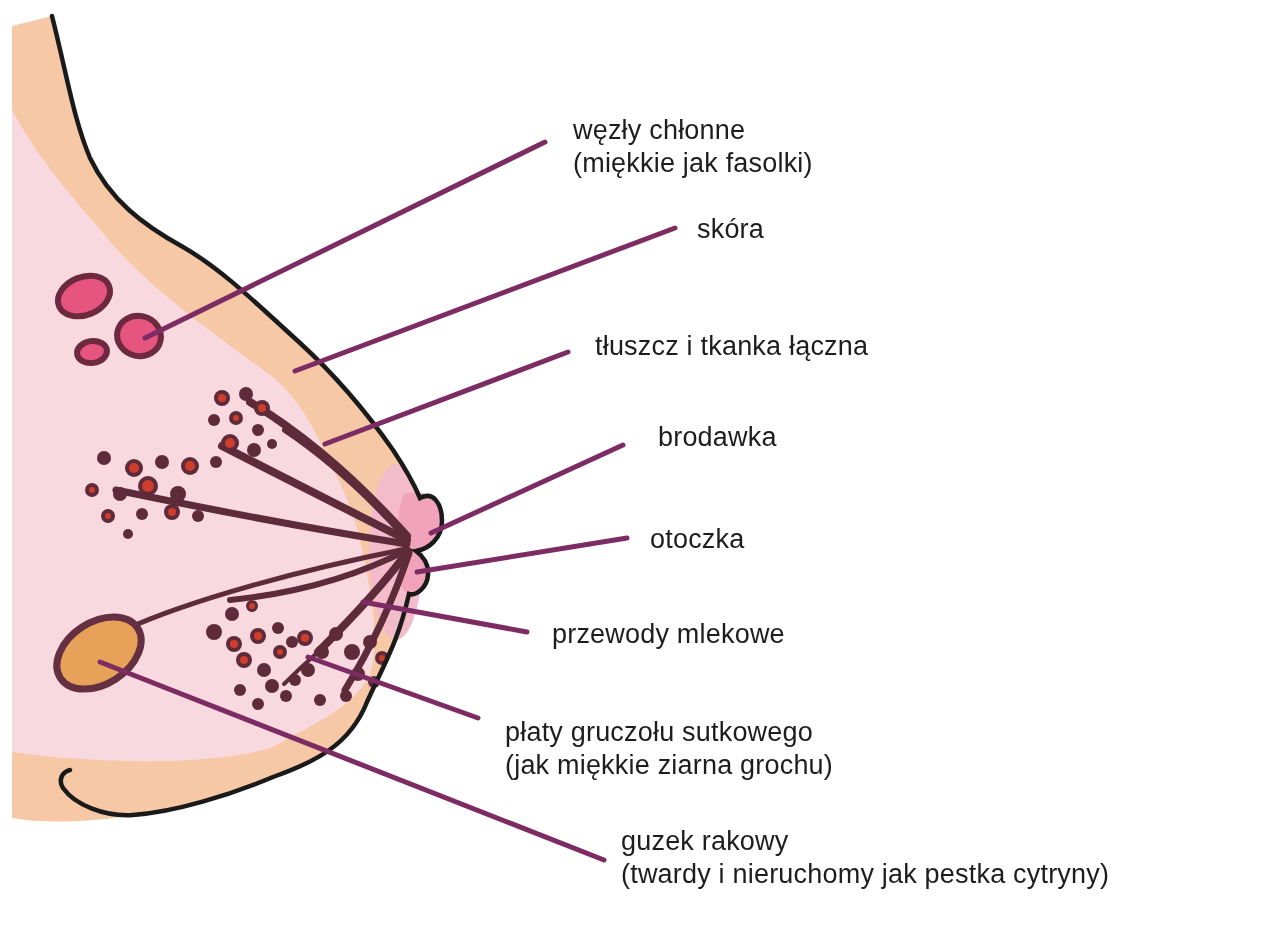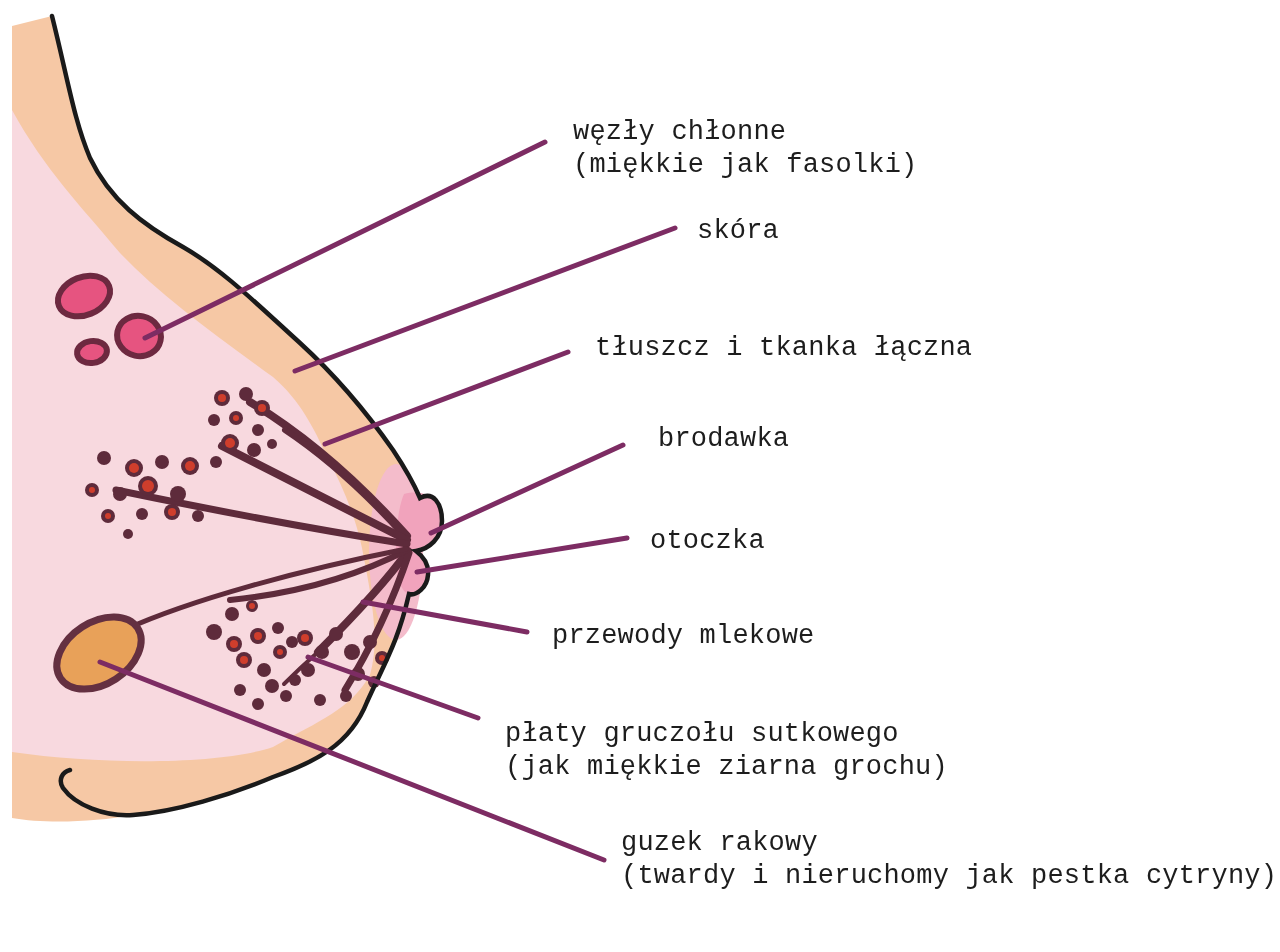--- a/index.html
+++ b/index.html
@@ -1,20 +1,20 @@
 <!DOCTYPE html>
 <html><head>
 <meta charset="utf-8">
 <style>
   html,body{margin:0;padding:0;background:#ffffff;}
   .stage{
     position:relative;
     width:1280px;height:952px;
     background:var(--bg,#fff);
-    font-family:Liberation Mono, monospace;
+    font-family:Liberation Sans, sans-serif;
     overflow:hidden;
     text-align:center;
   }
   svg{display:block;}
   .outline   {fill:none;stroke:var(--outline);stroke-width:4.5;stroke-linecap:round;}
   .skin      {fill:var(--skin);}
   .tissue    {fill:var(--tissue);}
   .areola    {fill:var(--areola);}
   .nipple    {fill:var(--nipple);}
   .duct      {fill:none;stroke:var(--duct);stroke-linecap:round;}

